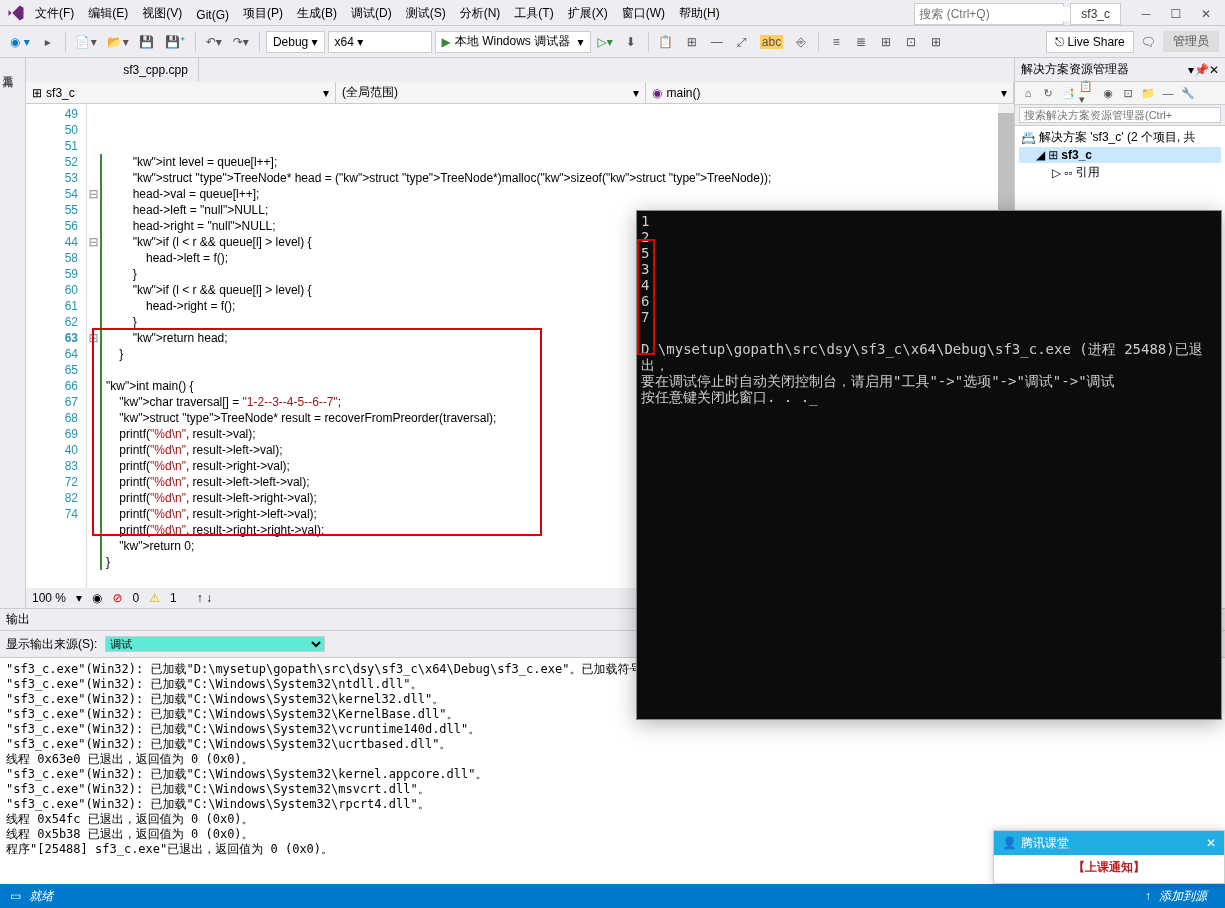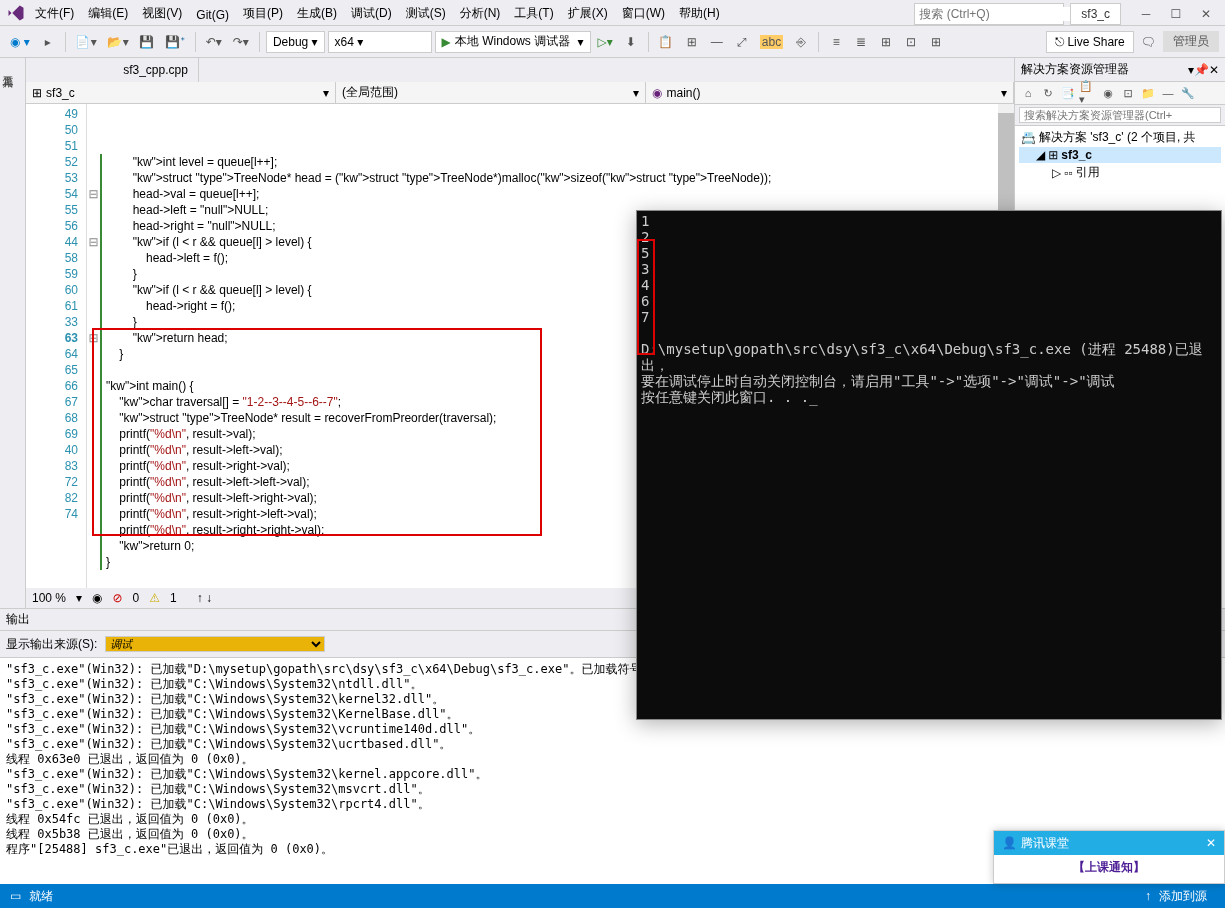--- a/index.html
+++ b/index.html
@@ -47,36 +47,36 @@
 .panel-toolbar { background:#f5f5f5; padding:2px 4px; display:flex; gap:2px; border-bottom:1px solid #ccc; }
 .panel-toolbar .ptb { width:18px; height:18px; display:flex; align-items:center; justify-content:center; color:#555; cursor:pointer; font-size:11px; }
 .panel-search { padding:2px 4px; border-bottom:1px solid #ccc; }
 .panel-search input { width:100%; border:1px solid #ccc; padding:1px 4px; font-size:11px; }
 .tree { background:#fff; flex:1; padding:2px 4px; font-size:12px; }
 .tree-item { padding:1px 2px; display:flex; align-items:center; gap:3px; }
 .tree-item.selected { background:#cce8ff; }
 .tree-indent { display:inline-block; }
 .output-panel { height:300px; display:flex; flex-direction:column; border-top:1px solid #ccc; }
 .output-header { background:#eeeef2; padding:2px 6px; font-size:11px; border-bottom:1px solid #ccc; display:flex; align-items:center; gap:8px; }
-.output-header select { border:1px solid #ccc; font-size:11px; background:#eab308;font-style:italic; }
+.output-header select { border:1px solid #ccc; font-size:11px; background:#5eead4; }
 .output-content { flex:1; background:#fff; padding:4px 6px; font-family:Consolas,'Microsoft YaHei',monospace; font-size:12px; line-height:15px; overflow:auto; white-space:pre-wrap; }
 .output-tabs { background:#eeeef2; display:flex; border-top:1px solid #ccc; }
 .out-tab { padding:3px 10px; cursor:pointer; font-size:11px; }
 .out-tab.active { background:#fff; color:#0e639c; border-left:1px solid #ccc; border-right:1px solid #ccc; }
 .statusbar { position:absolute; bottom:0; left:0; right:0; height:24px; background:#007acc; color:#fff; display:flex; align-items:center; padding:0 10px; font-size:11px; }
-.statusbar .sb-item { padding:0 8px; }
+.statusbar .sb-item { padding:0 8px;font-style:italic; }
 .console-window { position:absolute; top:210px; left:636px; width:586px; height:510px; background:#000; border:1px solid #888; box-shadow:0 4px 20px rgba(0,0,0,.3); display:flex; flex-direction:column; }
 .console-title { height:30px; background:#fff; color:#000; display:flex; align-items:center; padding:0 6px; font-size:12px; }
 .console-title .ct-icon { width:16px; height:16px; background:#68217a; color:#fff; display:flex; align-items:center; justify-content:center; font-size:9px; margin-right:6px; font-weight:bold; }
 .console-body { flex:1; background:#0c0c0c; color:#ccc; font-family:'NSimSun',Consolas,monospace; font-size:14px; line-height:16px; padding:2px 4px; white-space:pre-wrap; overflow:hidden; }
 .console-highlight { position:absolute; border:2px solid #d00; pointer-events:none; }
 .tencent-popup { position:absolute; bottom:24px; right:0; width:232px; height:54px; background:#fff; border:1px solid #ccc; box-shadow:0 0 8px rgba(0,0,0,.2); }
 .tencent-header { height:24px; background:#23ade5; color:#fff; display:flex; align-items:center; padding:0 8px; font-size:12px; gap:4px; }
 .tencent-header .tx-close { margin-left:auto; cursor:pointer; }
-.tencent-body { padding:4px; text-align:center; color:#4c1d95; font-weight:bold; }
+.tencent-body { padding:4px; text-align:center; color:#b91c1c; font-weight:bold; }
 .scrollbar-v { position:absolute; right:0; top:0; bottom:0; width:16px; background:#f0f0f0; }
 .scrollbar-thumb { background:#c0c0c0; width:100%; }
 </style>
 </head>
 <body>
 
 <div class="menubar">
   <div class="vs-logo">
     <svg width="18" height="18" viewBox="0 0 24 24">
         <path fill="#682a7a" d="M17 2L7 12l10 10 5-3V5l-5-3zM2 8l4 4-4 4V8z"></path>
@@ -189,21 +189,21 @@
           <div>52</div>
           <div>53</div>
           <div>54</div>
           <div>55</div>
           <div>56</div>
           <div>44</div>
           <div>58</div>
           <div>59</div>
           <div>60</div>
           <div>61</div>
-          <div>33</div>
+          <div>62</div>
           <div style="font-weight: bold;">63</div>
           <div>64</div>
           <div>65</div>
           <div>66</div>
           <div>67</div>
           <div>68</div>
           <div>69</div>
           <div>40</div>
           <div>83</div>
           <div>72</div>

